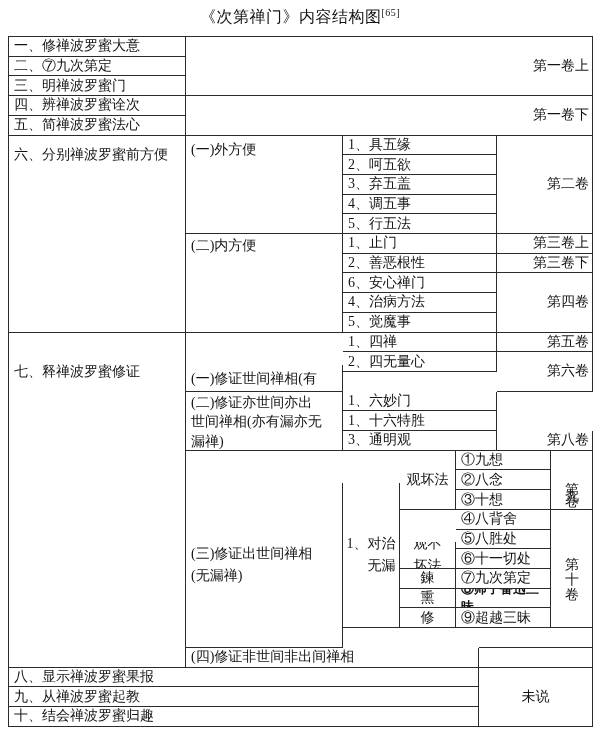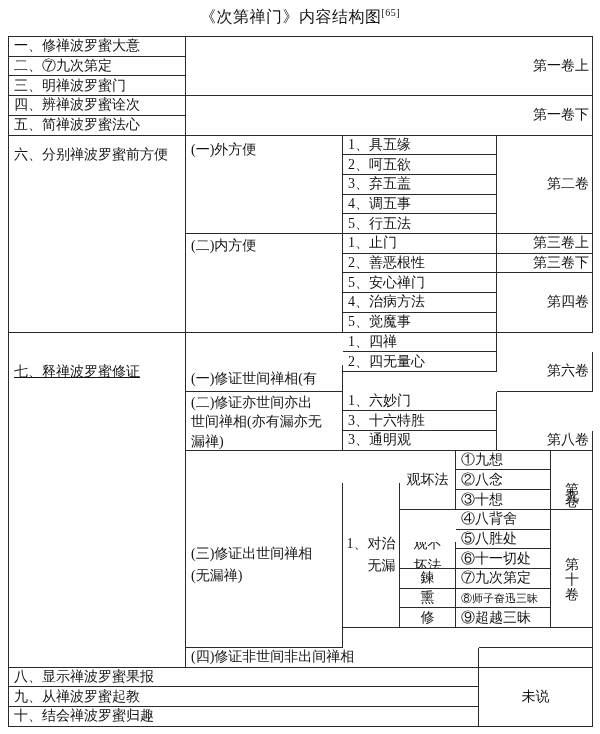--- a/index.html
+++ b/index.html
@@ -29,25 +29,25 @@
     display:flex;align-items:center;justify-content:flex-start;
     padding:0 2px 0 5px;
     overflow:hidden;box-sizing:border-box;
   }
   .r{justify-content:flex-end;padding-right:3px;}
   .ctr{justify-content:center;text-align:right;padding-left:2px;}
   .top{align-items:flex-start;}
   .pt10{padding-top:10px;}
   .pt6{padding-top:5px;}
   .pt3{padding-top:3px;}
-  .pt30{padding-top:30px;text-decoration:underline;}
+  .pt30{padding-top:30px;}
   .ml{white-space:pre-line;}
   .lh22{line-height:22px;margin-top:32px;}
   .lh19{line-height:19.5px;padding-top:1px;}
-  .small{font-size:11px;}
+  .small{font-size:13px;font-weight:bold;}
   .vt{writing-mode:vertical-rl;text-orientation:upright;}
   .vt9{letter-spacing:6px;}
   .vt10{letter-spacing:15px;}
 </style>
 </head>
 <body>
 
 <div class="title"><span>《次第禅门》内容结构图</span><sup>[65]</sup></div>
 
 <div class="grid">
@@ -65,40 +65,41 @@
   <div class="c" style="grid-area:6/3/7/7">1、具五缘</div>
   <div class="c" style="grid-area:7/3/8/7">2、呵五欲</div>
   <div class="c" style="grid-area:8/3/9/7">3、弃五盖</div>
   <div class="c" style="grid-area:9/3/10/7">4、调五事</div>
   <div class="c" style="grid-area:10/3/11/7">5、行五法</div>
   <div class="c r" style="grid-area:6/7/11/9">第二卷</div>
 
   <div class="c top pt3" style="grid-area:11/2/16/3">(二)内方便</div>
   <div class="c" style="grid-area:11/3/12/7">1、止门</div>
   <div class="c" style="grid-area:12/3/13/7">2、善恶根性</div>
-  <div class="c" style="grid-area:13/3/14/7">5、安心禅门</div>
+  <div class="c" style="grid-area:13/3/14/7">6、安心禅门</div>
   <div class="c" style="grid-area:14/3/15/7">4、治病方法</div>
   <div class="c" style="grid-area:15/3/16/7">5、觉魔事</div>
   <div class="c r" style="grid-area:11/7/12/9">第三卷上</div>
   <div class="c r" style="grid-area:12/7/13/9">第三卷下</div>
   <div class="c r" style="grid-area:13/7/16/9">第四卷</div>
 
   <div class="c top pt30" style="grid-area:16/1/33/2">七、释禅波罗蜜修证</div>
 
   <div class="c top ml lh22 pt3" style="grid-area:16/2/19/3">(一)修证世间禅相(有
 漏禅)</div>
   <div class="c" style="grid-area:16/3/17/7">1、四禅</div>
   <div class="c" style="grid-area:17/3/18/7">2、四无量心</div>
+  <div class="c r" style="grid-area:16/7/17/9">第五卷</div>
   <div class="c r" style="grid-area:17/7/19/9">第六卷</div>
 
   <div class="c top ml lh19" style="grid-area:19/2/22/3">(二)修证亦世间亦出
 世间禅相(亦有漏亦无
 漏禅)</div>
   <div class="c" style="grid-area:19/3/20/7">1、六妙门</div>
-  <div class="c" style="grid-area:20/3/21/7">3、十六特胜</div>
+  <div class="c" style="grid-area:20/3/21/7">1、十六特胜</div>
   <div class="c" style="grid-area:21/3/22/7">3、通明观</div>
   <div class="c r" style="grid-area:21/7/22/9">第八卷</div>
 
   <div class="c ml lh22" style="grid-area:22/2/32/3">(三)修证出世间禅相
 (无漏禅)</div>
   <div class="c ml lh22 ctr" style="grid-area:22/3/31/4">1、对治
 无漏</div>
   <div class="c ctr" style="grid-area:22/4/25/5">观坏法</div>
   <div class="c ml lh22 ctr" style="grid-area:25/4/28/5">观不
 坏法</div>

